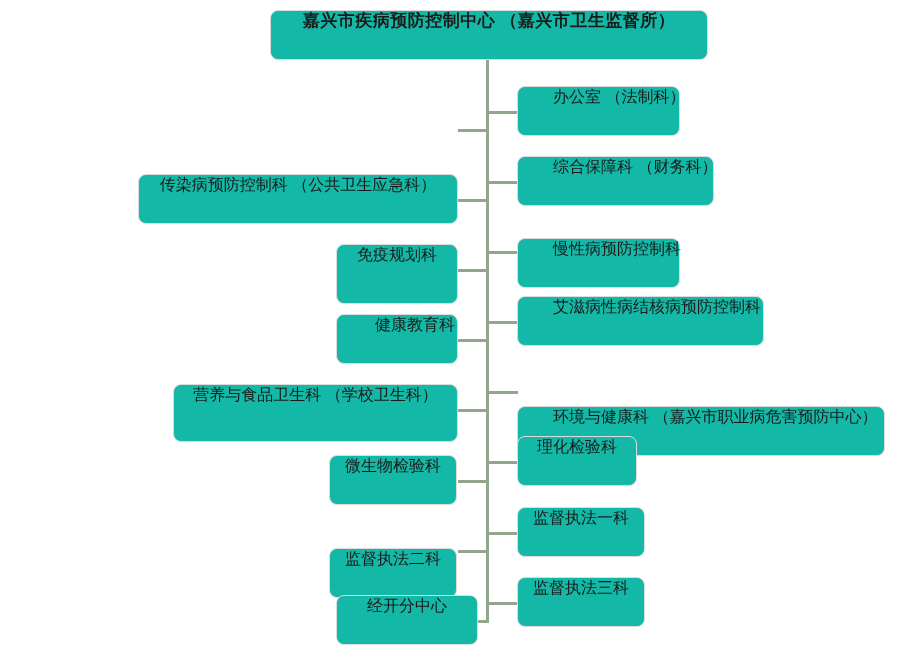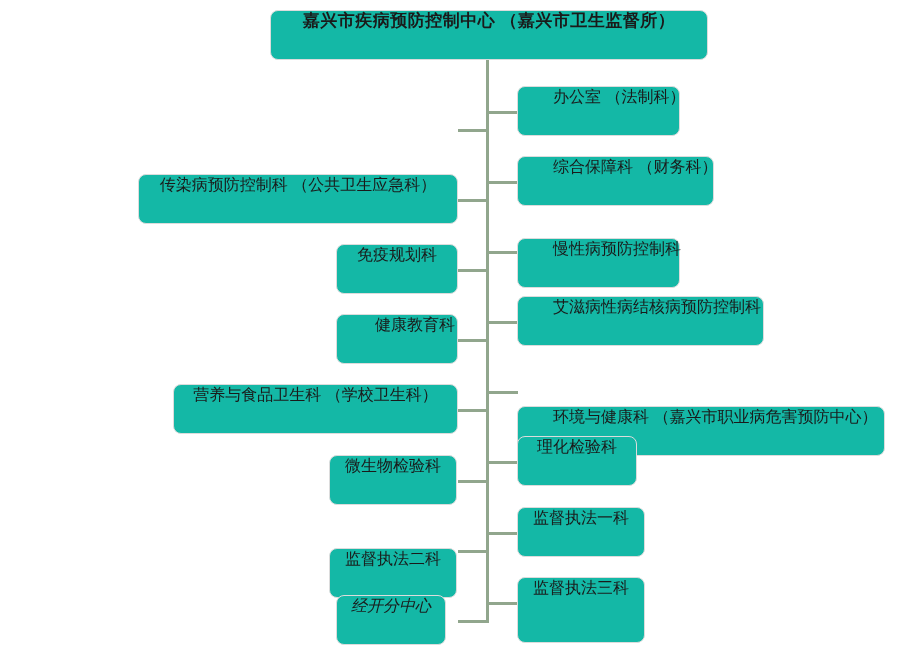--- a/index.html
+++ b/index.html
@@ -86,41 +86,41 @@
   <div class="conn h" style="left:487px; top:391px; width:31px;"></div>
   <div class="conn h" style="left:487px; top:461px; width:31px;"></div>
   <div class="conn h" style="left:487px; top:532px; width:31px;"></div>
   <div class="conn h" style="left:487px; top:602px; width:31px;"></div>
 
 
   <div class="node left" style="left:138px; top:174px; width:320px; height:50px;">
     <span>传染病预防控制科 （公共卫生应急科）</span>
   </div>
 
-  <div class="node left" style="left:336px; top:244px; width:122px; height:50px;">
+  <div class="node left" style="left:336px; top:244px; width:122px; height:60px;">
     <span>免疫规划科</span>
   </div>
 
   <div class="node left" style="left:336px; top:314px; width:122px; height:50px;padding-left:36px;">
     <span>健康教育科</span>
   </div>
 
-  <div class="node left" style="left:173px; top:384px; width:285px; height:50px;">
+  <div class="node left" style="left:173px; top:384px; width:285px; height:58px;">
     <span>营养与食品卫生科 （学校卫生科）</span>
   </div>
 
   <div class="node left" style="left:329px; top:455px; width:128px; height:50px;">
     <span>微生物检验科</span>
   </div>
 
   <div class="node left" style="left:329px; top:525px; width:128px; height:50px;margin-top:23px;">
     <span>监督执法二科</span>
   </div>
 
-  <div class="node left" style="left:336px; top:595px; width:110px; height:50px;font-style:italic;">
+  <div class="node left" style="left:336px; top:595px; width:142px; height:50px;">
     <span>经开分中心</span>
   </div>
 
   <div class="node right" style="left:517px; top:86px; width:163px; height:50px;">
     <span>办公室 （法制科）</span>
   </div>
 
   <div class="node right" style="left:517px; top:156px; width:197px; height:50px;">
     <span>综合保障科 （财务科）</span>
   </div>
@@ -138,17 +138,17 @@
   </div>
 
   <div class="node right centered" style="left:517px; top:436px; width:120px; height:50px;">
     <span>理化检验科</span>
   </div>
 
   <div class="node right centered" style="left:517px; top:507px; width:128px; height:50px;">
     <span>监督执法一科</span>
   </div>
 
-  <div class="node right centered" style="left:517px; top:577px; width:128px; height:66px;">
+  <div class="node right centered" style="left:517px; top:577px; width:128px; height:50px;">
     <span>监督执法三科</span>
   </div>
 
 </div>
 
 </body></html>

